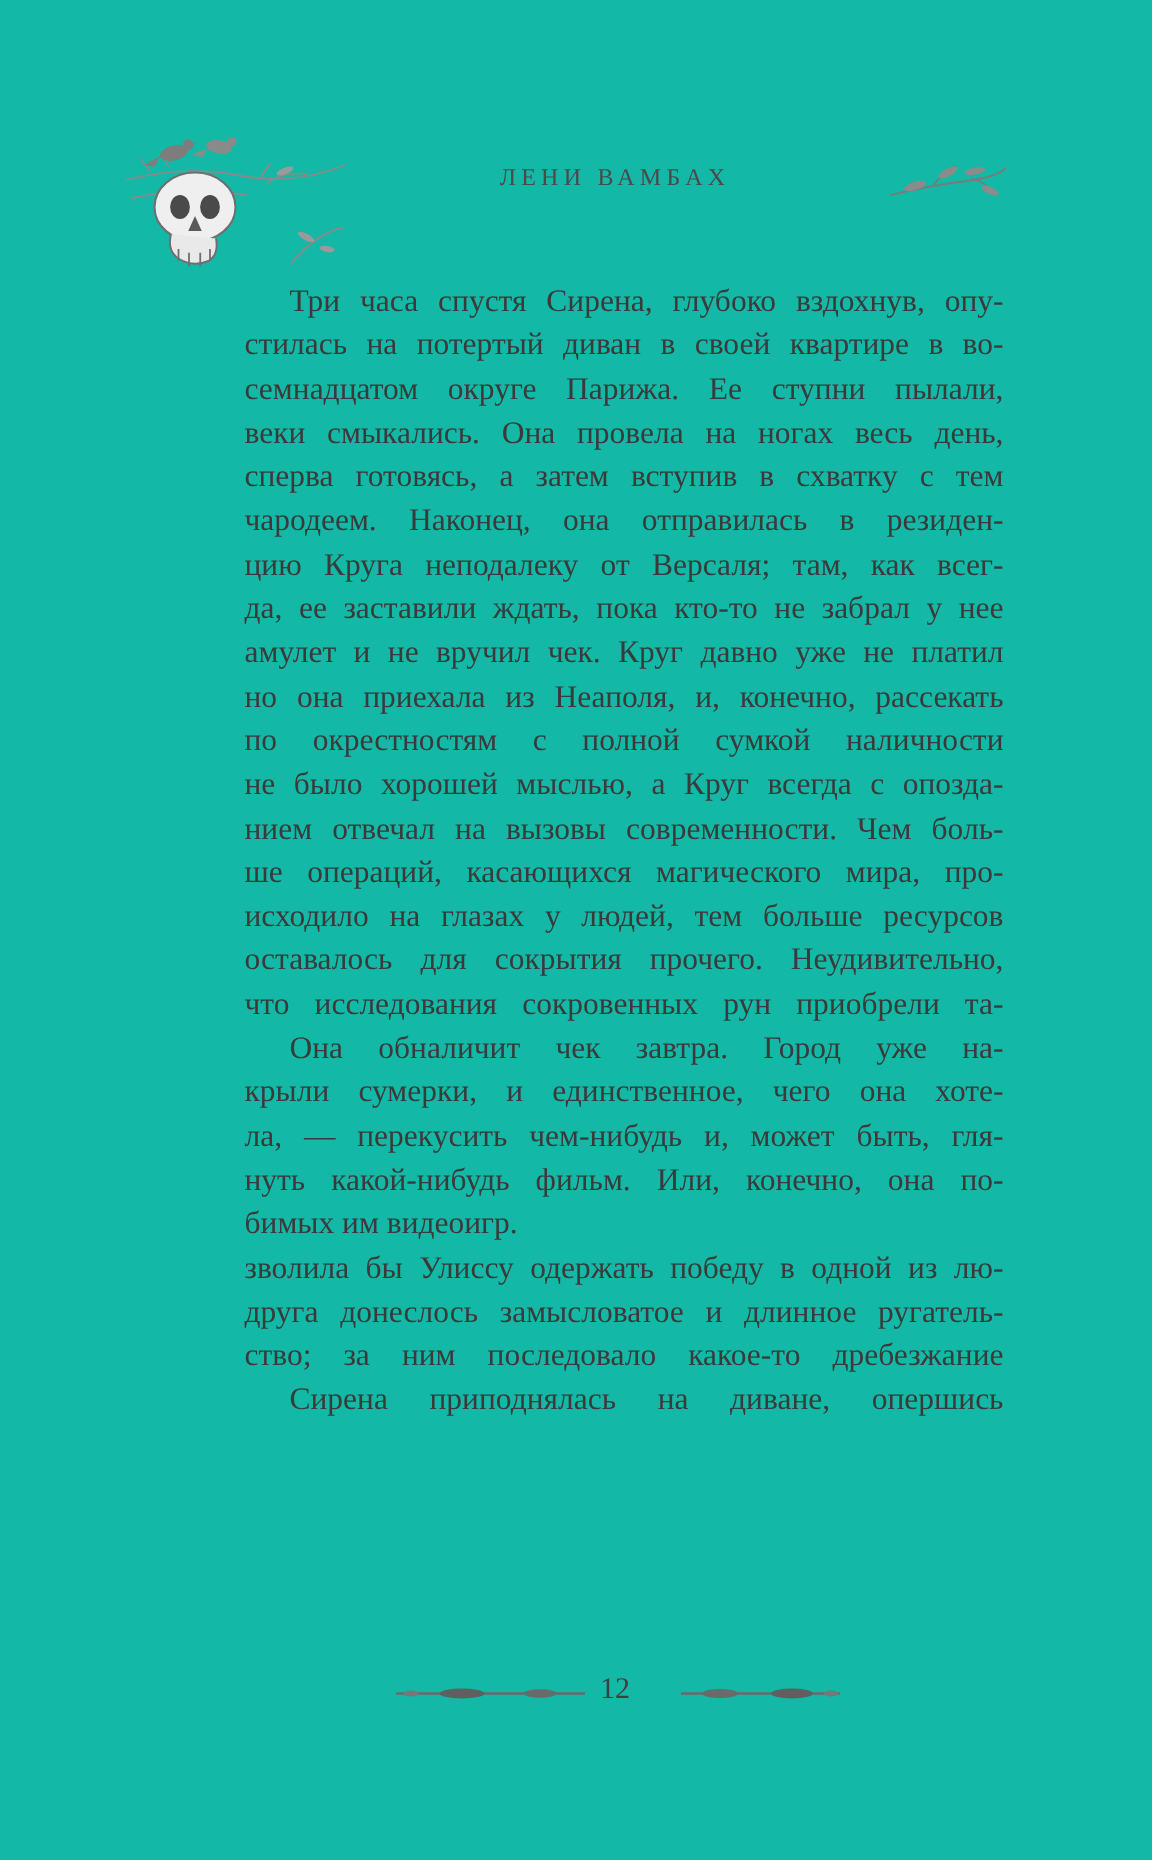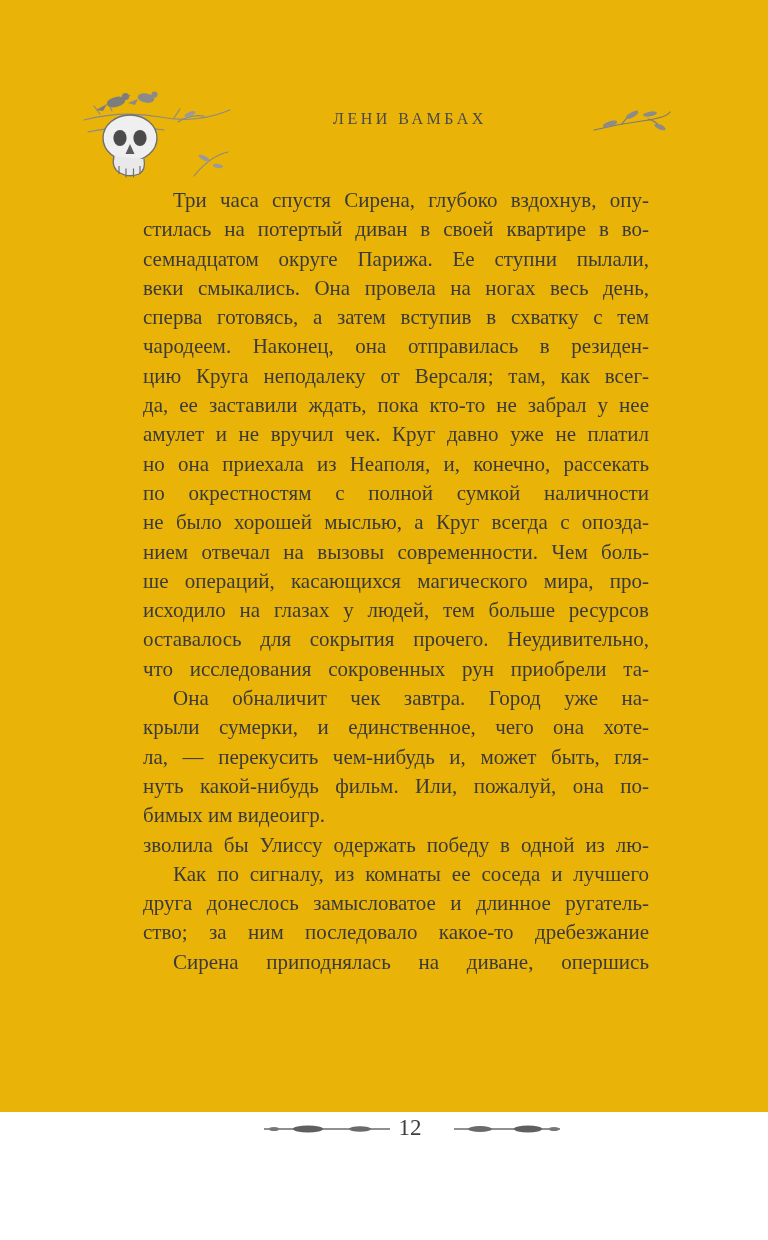--- a/index.html
+++ b/index.html
@@ -1,42 +1,42 @@
 <!DOCTYPE html>
 <html><head>
 <meta charset="utf-8">
 <style>
   * { margin:0; padding:0; box-sizing:border-box; }
   html, body { width:768px; height:1240px; }
   body { background:#ffffff; overflow:hidden; }
   .page {
-    position:relative; width:768px; height:1112px; background:#eab308;
+    position:relative; width:768px; height:1240px; background:#14b8a6;
     font-family:"Liberation Serif", serif; color:#3c3c3c;
   }
   .deco { position:absolute; }
   .deco-skull { left:78px; top:80px; width:158px; height:102px; }
   .deco-branch { left:592px; top:102px; width:80px; height:44px; }
   .running-head {
     position:absolute; top:110px; left:157px; width:506px;
     text-align:center; font-size:16px; letter-spacing:3.5px; color:#4a4a4a;
   }
   .body-text {
-    position:absolute; top:186px; left:143px; width:506px;
+    position:absolute; top:186px; left:163px; width:506px;
     font-size:21px; line-height:29.3px; color:#3a3a3a;
   }
   .paragraph { margin:0; }
   .line { text-align:justify; text-align-last:justify; }
   .line.first { text-indent:30px; }
   .line.para-end { text-align-last:auto; }
   .footer {
     position:absolute; top:1112px; left:157px; width:506px; height:34px;
   }
   .page-number {
     position:absolute; left:0; width:506px; top:3px;
-    text-align:center; font-size:23px; color:#3f3f3f;
+    text-align:center; font-size:20px; color:#3f3f3f;
   }
   .flourish { position:absolute; top:11px; }
   .flourish-left { left:105px; width:130px; height:12px; }
   .flourish-right { left:295px; width:110px; height:12px; }
 </style>
 </head>
 <body>
 
 <div class="page">
 
@@ -107,26 +107,25 @@
         <div class="line">нием отвечал на вызовы современности. Чем боль-</div>
         <div class="line">ше операций, касающихся магического мира, про-</div>
         <div class="line">исходило на глазах у людей, тем больше ресурсов</div>
         <div class="line">оставалось для сокрытия прочего. Неудивительно,</div>
         <div class="line">что исследования сокровенных рун приобрели та-</div>
       </div>
       <div class="paragraph">
         <div class="line first">Она обналичит чек завтра. Город уже на-</div>
         <div class="line">крыли сумерки, и единственное, чего она хоте-</div>
         <div class="line">ла, — перекусить чем-нибудь и, может быть, гля-</div>
-        <div class="line">нуть какой-нибудь фильм. Или, пожалуй, она по-</div>
+        <div class="line">нуть какой-нибудь фильм. Или, конечно, она по-</div>
         <div class="line para-end">бимых им видеоигр.</div>
         <div class="line">зволила бы Улиссу одержать победу в одной из лю-</div>
       </div>
       <div class="paragraph">
-        <div class="line first">Как по сигналу, из комнаты ее соседа и лучшего</div>
         <div class="line">друга донеслось замысловатое и длинное ругатель-</div>
         <div class="line">ство; за ним последовало какое-то дребезжание</div>
       </div>
       <div class="paragraph">
         <div class="line first">Сирена приподнялась на диване, опершись</div>
       </div>
     </div>
 
   <div class="footer">
     <svg class="flourish flourish-left" viewBox="0 0 130 12">

